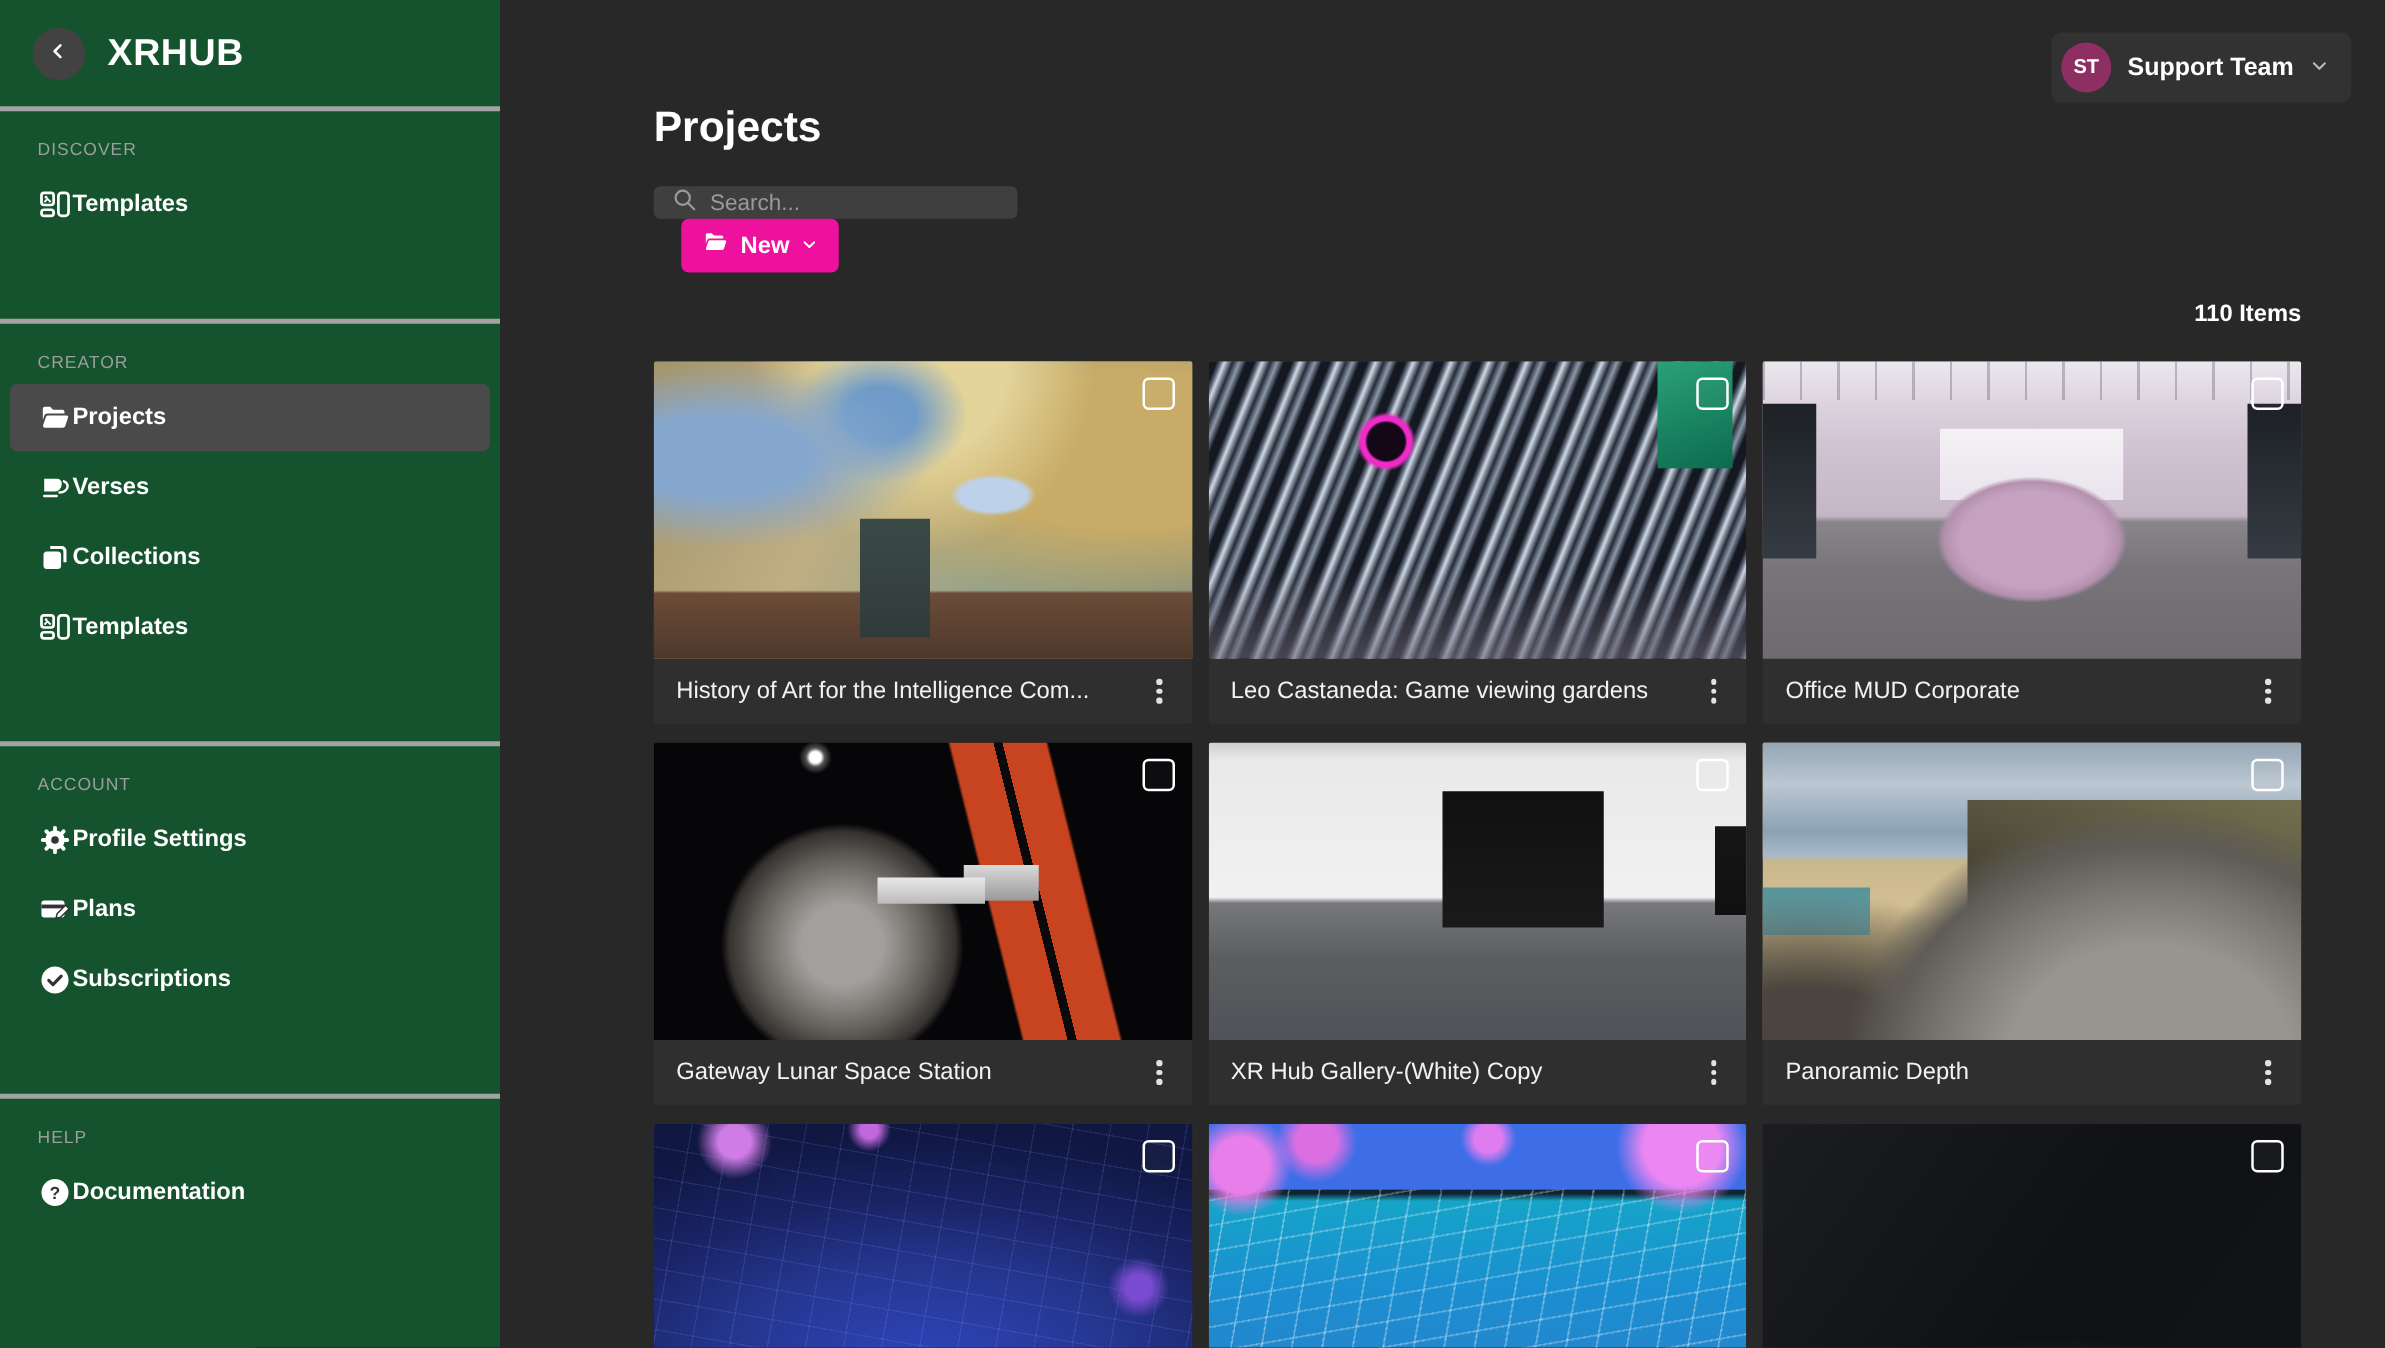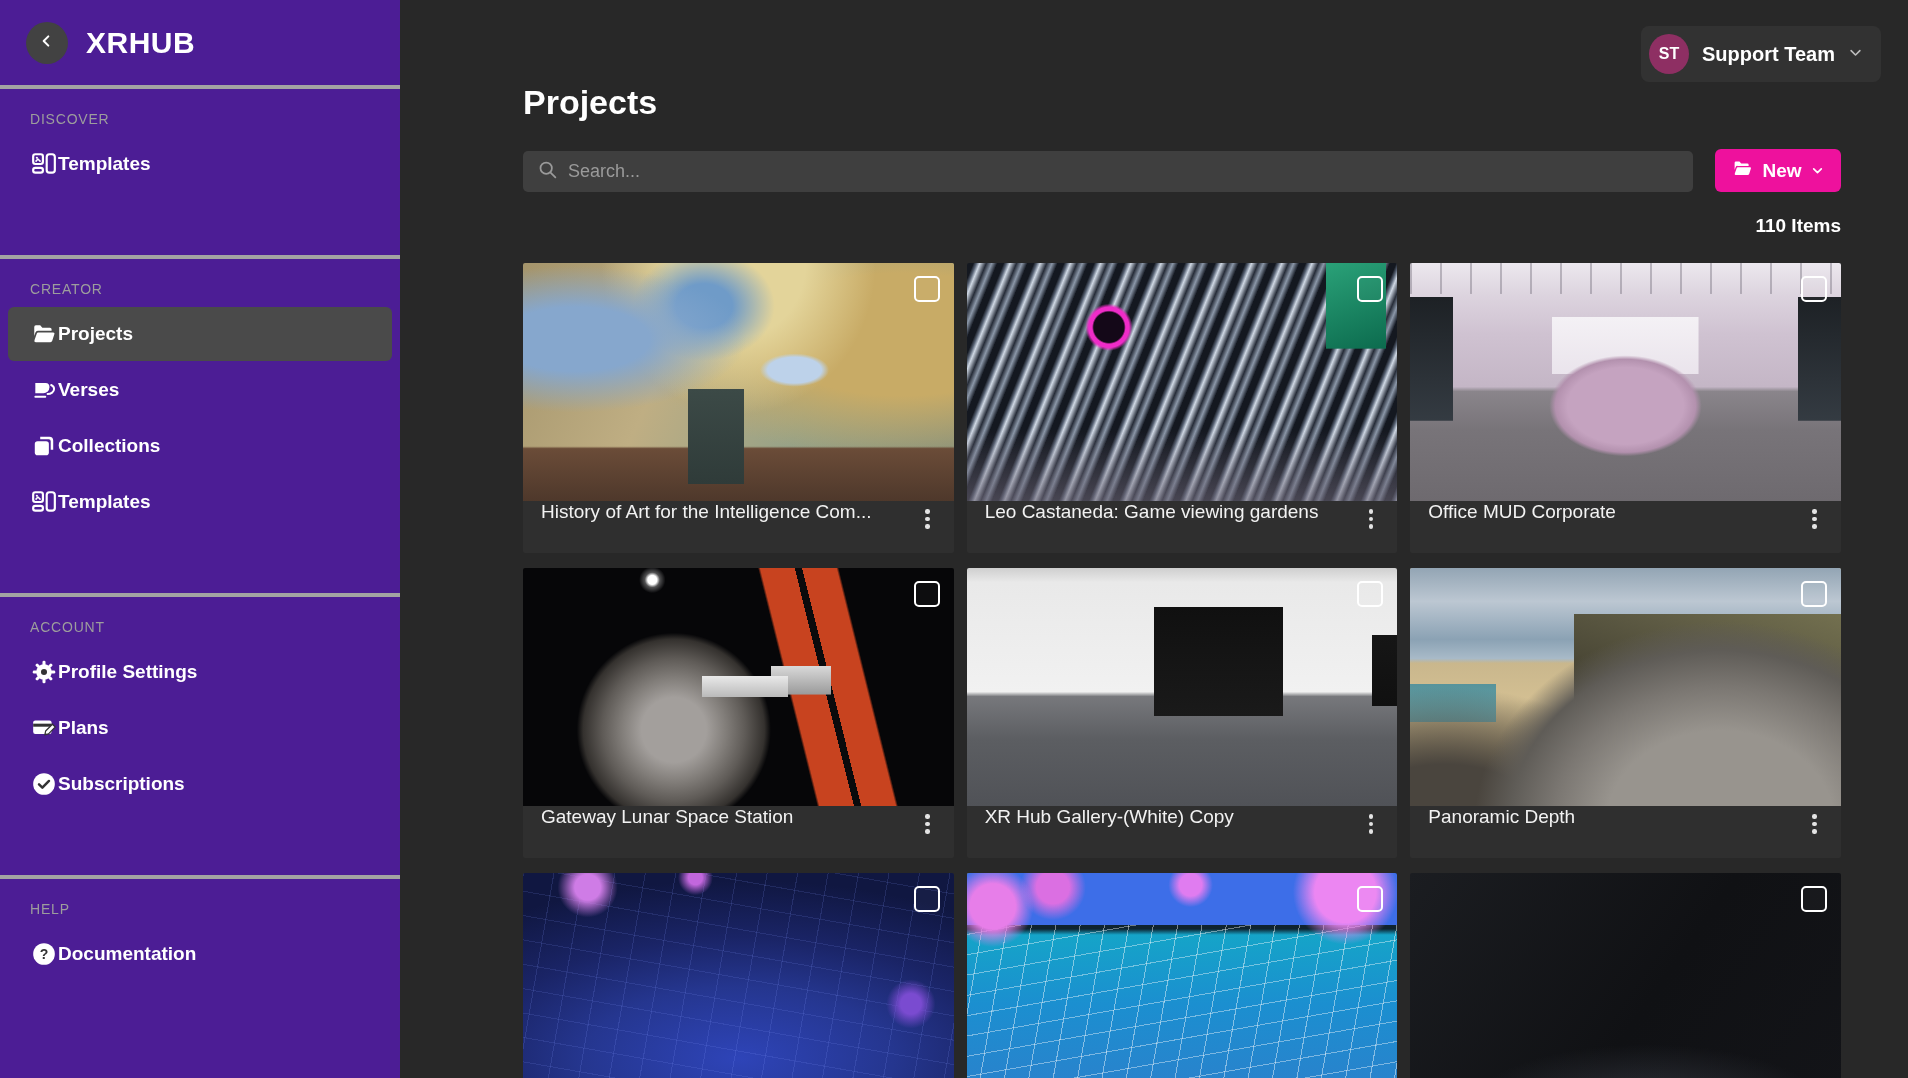--- a/index.html
+++ b/index.html
@@ -1,21 +1,21 @@
 <!DOCTYPE html>
 <html style="--accent: #ee119d; --avatar: #8e2f63;"><head>
 <meta charset="utf-8">
 <style>
   * { margin:0; padding:0; box-sizing:border-box; }
   html,body { width:1908px; height:1078px; overflow:hidden; background:#282828;
               font-family:"Liberation Sans", sans-serif; color:#fff; }
   .app { display:flex; width:100%; height:100%; }
 
   
-  .sidebar { width:400px; min-width:400px; height:100%; background:#4c1d95; overflow:hidden; }
+  .sidebar { width:400px; min-width:400px; height:100%; background:#14532d; overflow:hidden; }
   .sidebar-header { display:flex; align-items:center; gap:18px; padding:22px 26px; height:85px; }
   .back-btn { width:42px; height:42px; border-radius:50%; background:#424242; border:none;
               display:flex; align-items:center; justify-content:center; cursor:pointer; flex:none; }
   .brand { font-size:30px; font-weight:700; letter-spacing:.5px; }
   .nav-section { border-top:4px solid #a3a3a3; padding:22px 0 62px; }
   .nav-label { font-size:14px; color:#9d9d9d; letter-spacing:.8px; margin:0 0 10px 30px; font-weight:400; }
   .nav-item { display:flex; align-items:center; padding:13px 22px; margin:2px 8px;
               border-radius:6px; cursor:pointer; }
   .nav-item.active { background:#4a4a4a; }
   .nav-icon { width:28px; height:28px; display:flex; align-items:center; justify-content:center; flex:none; }
@@ -24,38 +24,38 @@
 
   
   .main { flex:1; position:relative; padding:0 67px 0 123px; }
   .user-pill { position:absolute; top:26px; right:27px; display:flex; align-items:center; gap:13px;
                background:#323232; border:none; border-radius:8px; padding:8px 18px 8px 8px;
                cursor:pointer; color:#fff; }
   .avatar { width:40px; height:40px; border-radius:50%; background:var(--avatar,#8e2f63);
             display:flex; align-items:center; justify-content:center; font-size:16px; font-weight:700; }
   .user-name { font-size:20px; font-weight:600; }
   .page-title { margin-top:83px; font-size:34px; font-weight:700; }
-  .controls-row { display:flex; align-items:flex-end; margin-top:27px; }
+  .controls-row { display:flex; align-items:flex-start; margin-top:27px;flex-direction:column; }
   .search-bar { flex:1; height:41px; background:#3f3f3f; border-radius:5px; display:flex;
                 align-items:center; padding:0 14px; gap:10px; }
   .search-bar input { flex:1; background:transparent; border:none; outline:none; color:#e5e5e5;
                       font-size:18px; font-family:"Liberation Sans", sans-serif; }
   .search-bar input::placeholder { color:#9a9a9a; }
   .new-btn { margin-left:22px; width:126px; height:43px; border:none; border-radius:6px;
              background:var(--accent,#ee119d); color:#fff; font-size:19px; font-weight:700;
              display:flex; align-items:center; justify-content:center; gap:9px; cursor:pointer;
              font-family:"Liberation Sans", sans-serif; }
   .items-count { margin-top:23px; text-align:right; font-size:19px; font-weight:700; }
 
   .grid { margin-top:26px; display:grid; grid-template-columns:repeat(3, 1fr); column-gap:13px; row-gap:15px; }
   .card { border-radius:2px; overflow:hidden; cursor:pointer; }
   .thumb { position:relative; height:238px; background-color:#1c1c1c; }
   .checkbox { position:absolute; top:13px; right:14px; width:26px; height:26px;
               border:2px solid #ffffff; border-radius:5px; background:rgba(255,255,255,.03); }
-  .card-footer { height:52px; background:#2f2f2f; display:flex; align-items:flex-start;
+  .card-footer { height:52px; background:#2f2f2f; display:flex; align-items:center;
                  justify-content:space-between; padding:0 14px 0 18px; }
   .card-title { font-size:19px; color:#f2f2f2; white-space:nowrap; overflow:hidden; text-overflow:ellipsis; }
   .kebab { border:none; background:transparent; display:flex; flex-direction:column; gap:3px;
            padding:8px 10px; cursor:pointer; flex:none; }
   .kebab span { width:4.5px; height:4.5px; border-radius:50%; background:#e3e3e3; }
 
   
   .thumb-fresco-room { background:
       linear-gradient(to bottom,#3c4a47,#2f3b39) no-repeat 44% 88% / 13% 40%,
       radial-gradient(circle at 47.5% 66%, #d9aa3c 0 4%, rgba(0,0,0,0) 5%),

